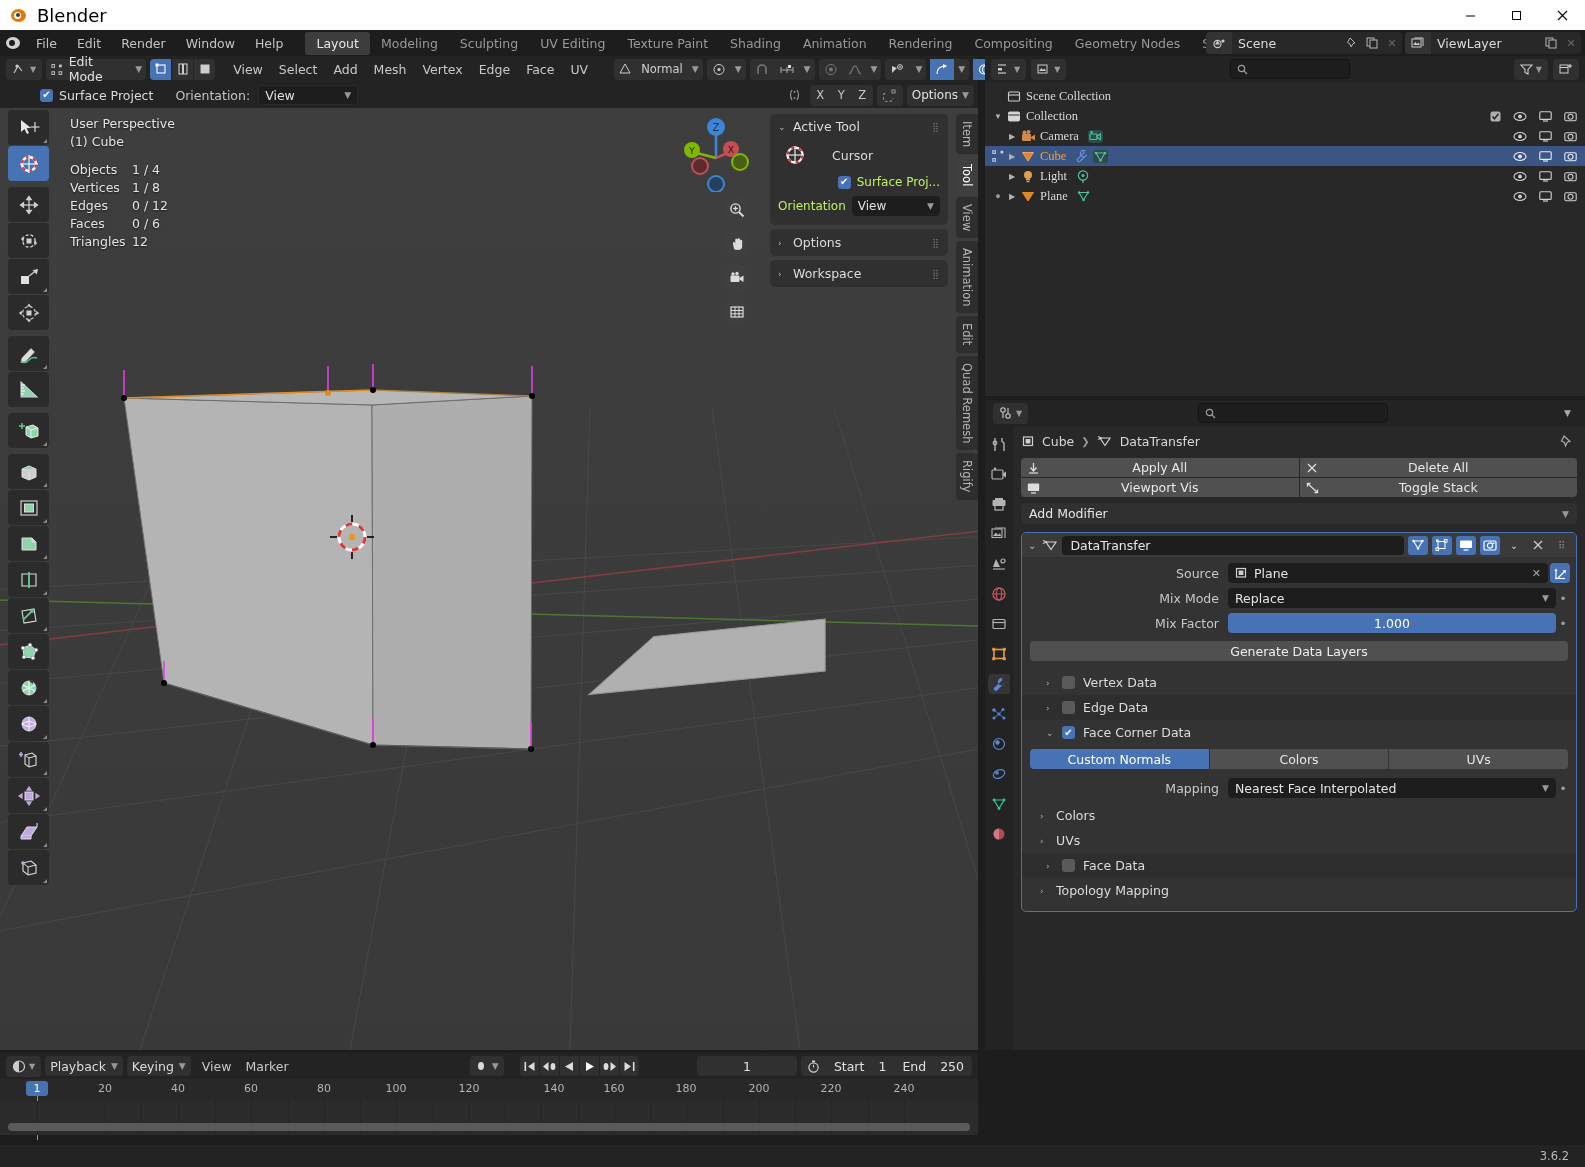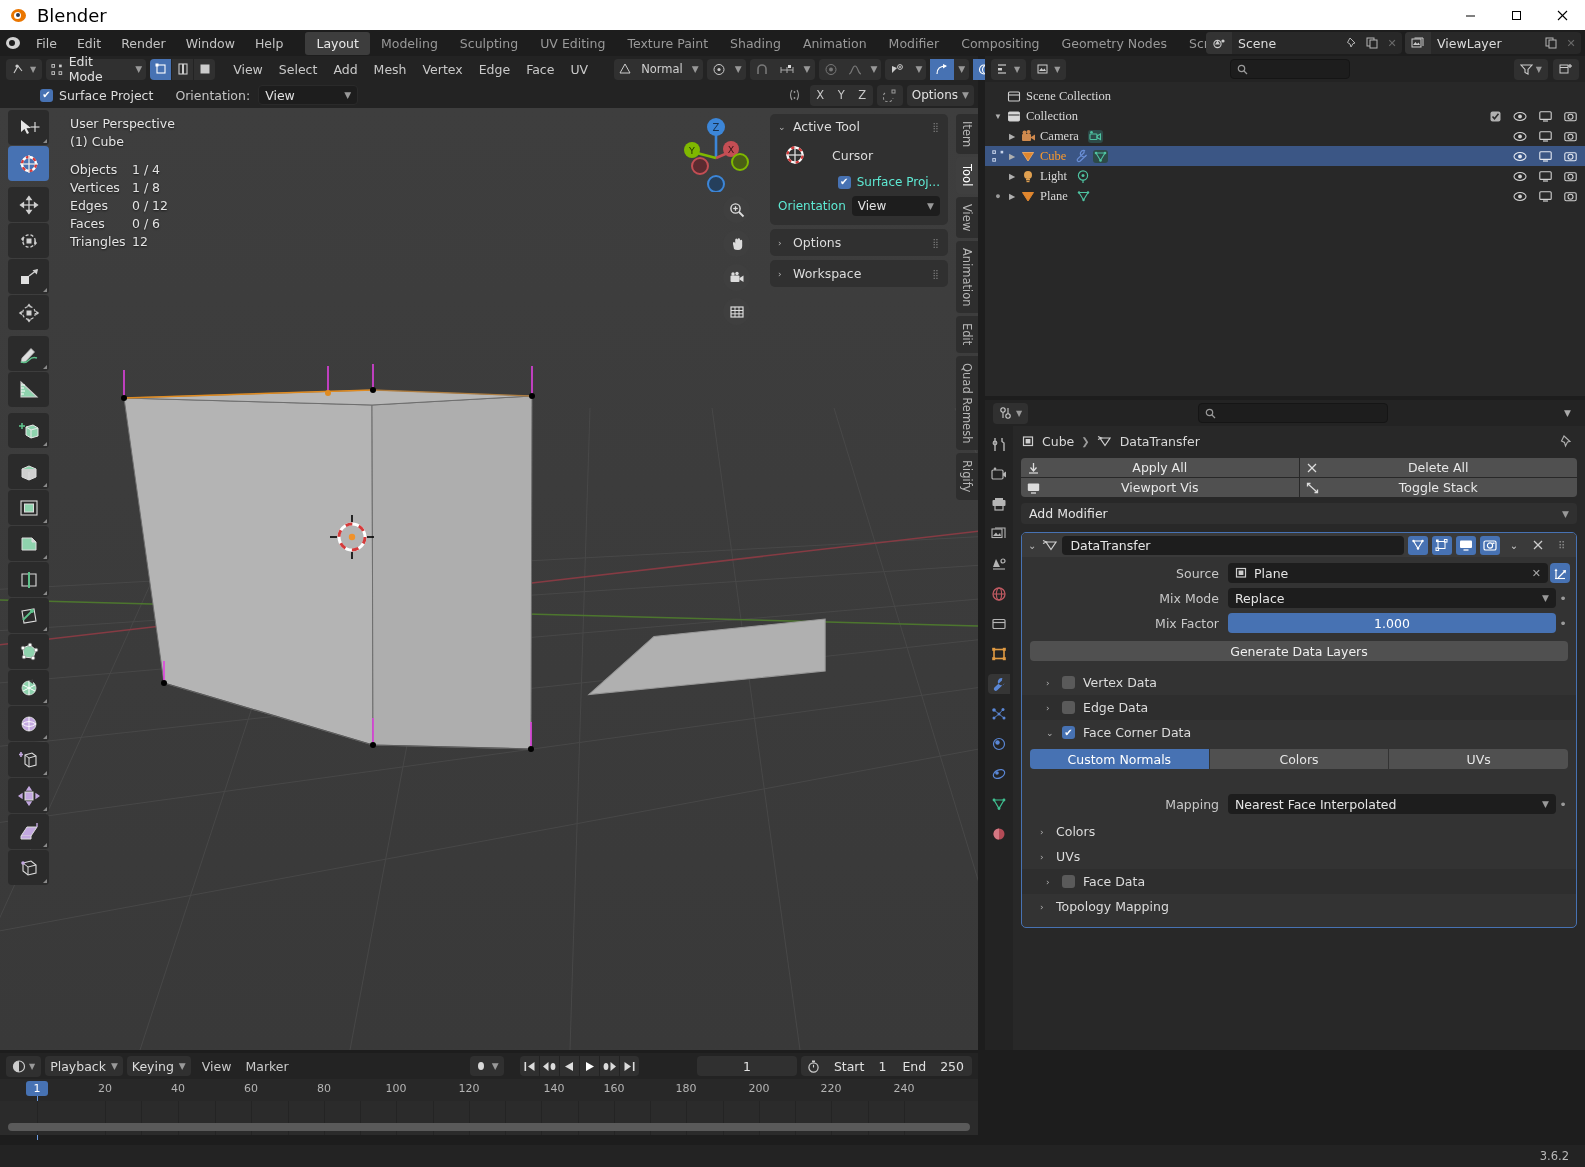--- a/index.html
+++ b/index.html
@@ -111,21 +111,21 @@
 
   
   .npanel { position:absolute; right:30px; top:6px; width:178px; }
   .np-section { background:#303030; border-radius:5px; margin-bottom:4px; padding:5px 8px 9px 8px; }
   .np-head { display:flex; align-items:center; gap:6px; color:#dcdcdc; font-size:12.5px; }
   .np-head .arrow { font-size:9px; color:#b5b5b5; width:9px;}
   .np-head .dots { margin-left:auto; color:#777; font-size:9px; letter-spacing:1px; }
   .np-collapsed { background:#303030; border-radius:5px; margin-bottom:4px; padding:6px 8px; }
   .np-cursor { display:flex; align-items:center; gap:24px; margin:8px 0 4px 4px; }
   .np-row { display:flex; align-items:center; gap:6px; margin-top:7px; justify-content:flex-end; }
-  .np-lbl { color:#5eead4; font-size:12px; }
+  .np-lbl { color:#bef264; font-size:12px; }
   .np-dd { background:#1d1d1d; border-radius:4px; height:20px; display:flex; align-items:center;
       padding:0 6px; width:90px; font-size:12px; color:#e2e2e2; }
   .np-dd .chev { margin-left:auto; color:#999; font-size:9px; }
 
   .vtabs { position:absolute; right:0; top:6px; width:22px; display:flex; flex-direction:column;
       gap:3px; }
   .vtab { background:#2e2e2e; border-radius:4px 0 0 4px; writing-mode:vertical-rl;
       text-orientation:mixed; padding:7px 4px; font-size:11.5px; color:#b7b7b7; }
   .vtab.active { background:#3f3f3f; color:#fff; }
 
@@ -191,21 +191,21 @@
   .pdot { width:14px; text-align:center; color:#9a9a9a; font-size:13px; }
   .sqbtn { width:20px; height:20px; background:#4772b3; border-radius:4px; margin-left:2px;
       display:flex; align-items:center; justify-content:center; color:#fff; font-size:11px; }
   .sqbtn.plain { background:#303030; color:#cfcfcf; }
   .genbtn { background:#505050; border-radius:4px; height:20px; display:flex; align-items:center;
       justify-content:center; font-size:12.5px; color:#eee; margin:8px 2px 9px 2px; }
   .sect { display:flex; align-items:center; gap:8px; padding:5px 0 5px 18px; font-size:12.5px;
       color:#dcdcdc; }
   .sect .arr { color:#b0b0b0; font-size:9px; width:8px; }
   .sect.alt { background:#2e2e2e; margin:0 -6px; padding-left:24px; }
-  .segbtns { display:flex; gap:1px; margin:4px 2px 25px 2px; }
+  .segbtns { display:flex; gap:1px; margin:4px 2px 9px 2px; }
   .segbtn { flex:1; height:20px; background:#505050; display:flex; align-items:center;
       justify-content:center; font-size:12.5px; color:#e6e6e6; }
   .segbtn.on { background:#4772b3; color:#fff; }
   .segbtn:first-child { border-radius:4px 0 0 4px; }
   .segbtn:last-child { border-radius:0 4px 4px 0; }
 
   
   .timeline { position:absolute; left:0; top:1053px; width:978px; height:78px; background:#282828; }
   .tl-header { height:26px; background:#232323; display:flex; align-items:center; padding-left:6px;
       gap:4px; position:relative; }
@@ -290,21 +290,21 @@
       <div>Help</div>
     </div>
     <div class="wstabs">
       <div class="wstab active">Layout</div>
       <div class="wstab">Modeling</div>
       <div class="wstab">Sculpting</div>
       <div class="wstab">UV Editing</div>
       <div class="wstab">Texture Paint</div>
       <div class="wstab">Shading</div>
       <div class="wstab">Animation</div>
-      <div class="wstab">Modifier</div>
+      <div class="wstab">Rendering</div>
       <div class="wstab">Compositing</div>
       <div class="wstab">Geometry Nodes</div>
       <div class="wstab">Scripting</div>
       <div class="wstab plus">+</div>
     </div>
     <div class="topright">
       <div class="idblock">
         <div class="ic">
           <svg width="15" height="13" viewBox="0 0 15 13">
               <circle cx="5.5" cy="7" r="3.6" fill="none" stroke="#ccc" stroke-width="1.1"></circle>

